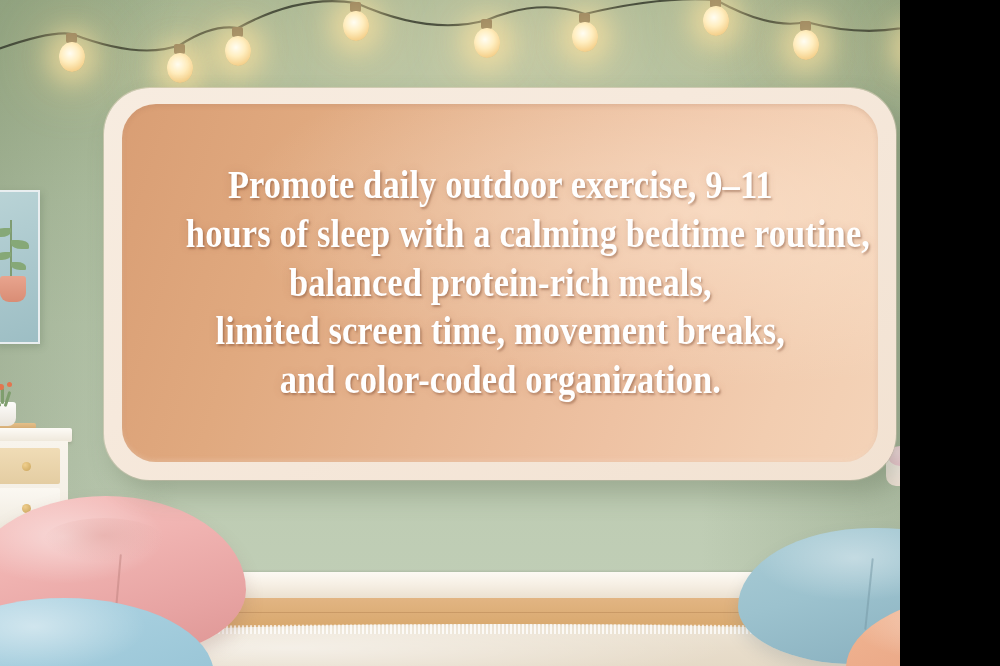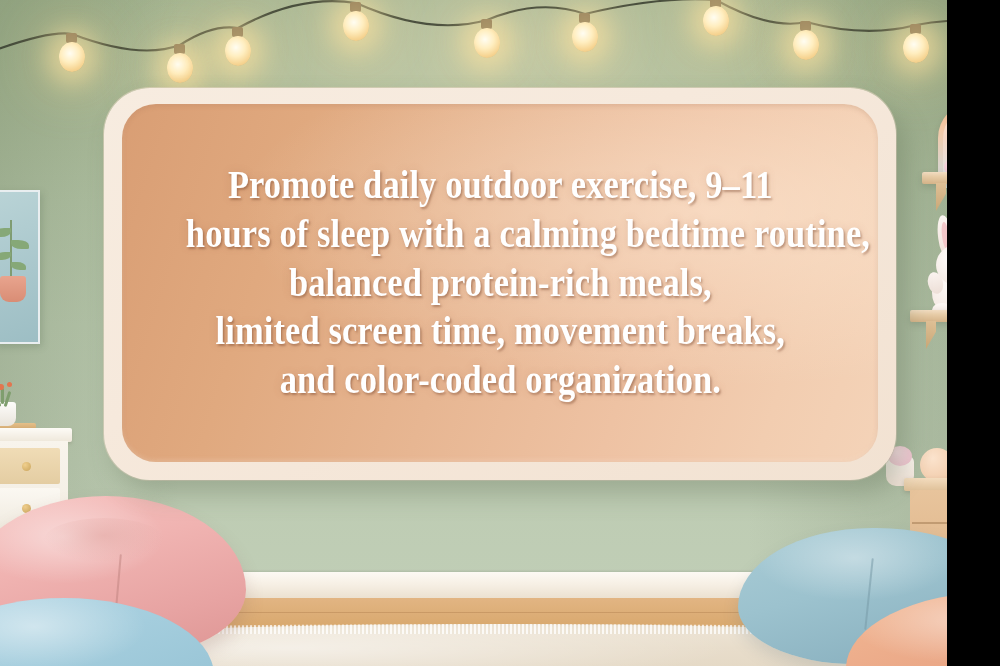--- a/index.html
+++ b/index.html
@@ -3,21 +3,20 @@
 <meta charset="utf-8">
 <style>
   html,body{margin:0;padding:0;background:#000;}
   body{font-family:"Liberation Serif",serif;}
 
   #scene{
     position:relative;
     width:900px;height:666px;
     overflow:hidden;
     background:#aebf9c;
-    padding-left:47px;
   }
 
   
   .wall{
     position:absolute;left:0;top:0;width:1000px;height:592px;
     background:
       radial-gradient(ellipse 70% 55% at 50% 8%, rgba(255,245,215,.30), rgba(255,245,215,0) 62%),
       linear-gradient(180deg,#9fb08c 0%,#a8b895 14%,#b2c2a4 34%,#b9c8ad 55%,#bdcbb2 78%,#c0ceb6 100%);
   }
   .wall-shade-left{

